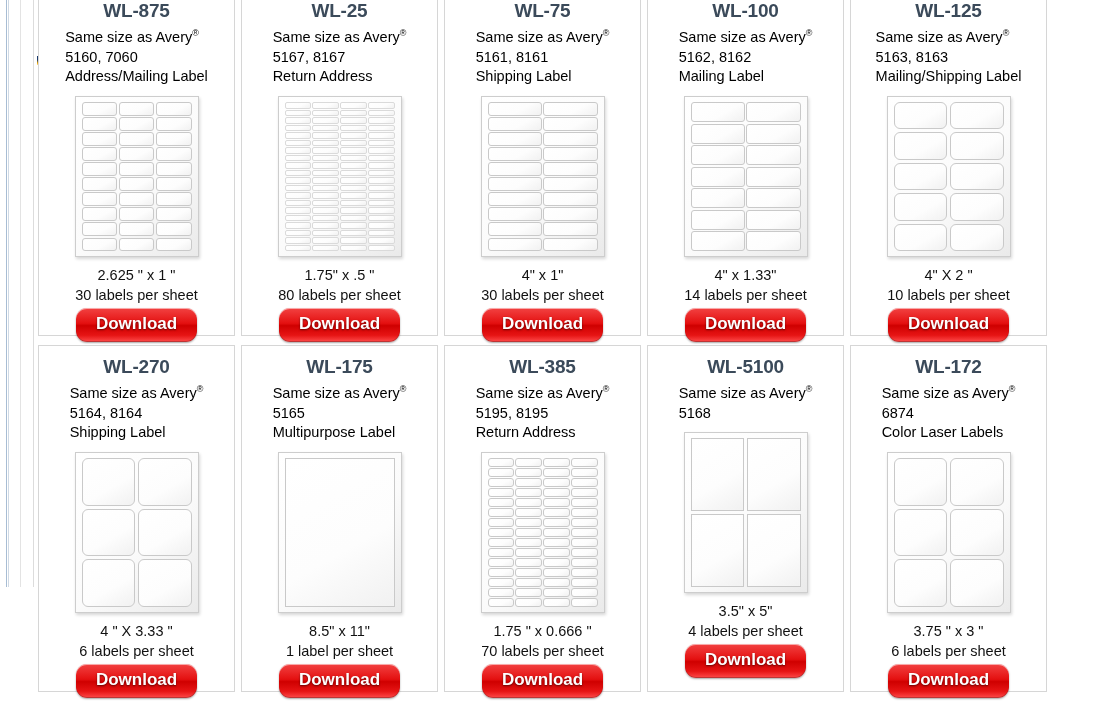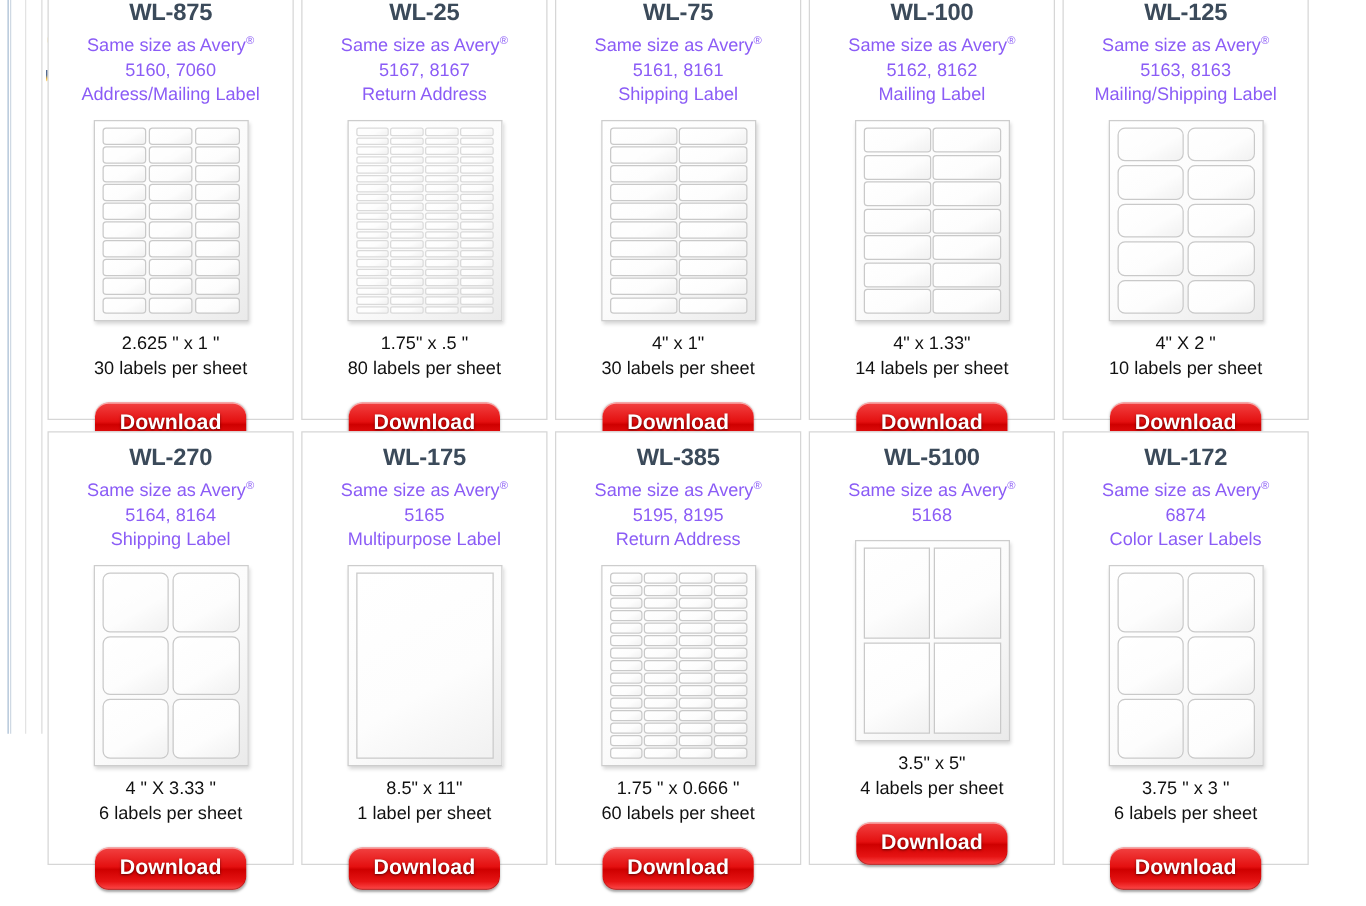--- a/index.html
+++ b/index.html
@@ -67,23 +67,22 @@
     font-size: 19px;
     font-weight: bold;
     color: #3b4a5a;
     letter-spacing: -0.2px;
     margin: 0 0 7px 0;
     line-height: 1.05;
   }
 
   .card-sub {
     font-size: 14.5px;
-    color: #8b5cf6;
+    color: #000000;
     line-height: 1.36;
-    text-align: center;
     margin: 0;
   }
   .card-sub sup {
     font-size: 9px;
     vertical-align: super;
     line-height: 0;
   }
 
   
   .sheet-wrap {
@@ -118,21 +117,21 @@
   .dims {
     font-size: 14.5px;
     color: #111111;
     text-align: center;
     line-height: 1.38;
     margin: 0;
   }
 
   
   .dl-row {
-    margin-top: 17px;
+    margin-top: 3px;
     display: flex;
     justify-content: flex-end;
   }
   .dl-btn {
     display: inline-block;
     border: 0;
     cursor: pointer;
     padding: 7px 20px 9px 20px;
     border-radius: 11px;
     font-family: "Liberation Sans", sans-serif;
@@ -526,21 +525,21 @@
             <div class="cell"></div>
             <div class="cell"></div>
             <div class="cell"></div>
             <div class="cell"></div>
             <div class="cell"></div>
             <div class="cell"></div>
           </div>
         </div>
         <div class="dims">
           <div>1.75 " x 0.666 "</div>
-          <div>60 labels per sheet</div>
+          <div>70 labels per sheet</div>
         </div>
         <div class="dl-row">
           <button class="dl-btn">Download</button>
         </div>
       </div>
       <div class="card">
         <div class="card-title">WL-5100</div>
         <div class="card-sub">
           <div><span>Same size as Avery</span><sup>®</sup></div>
           <div>5168</div>

